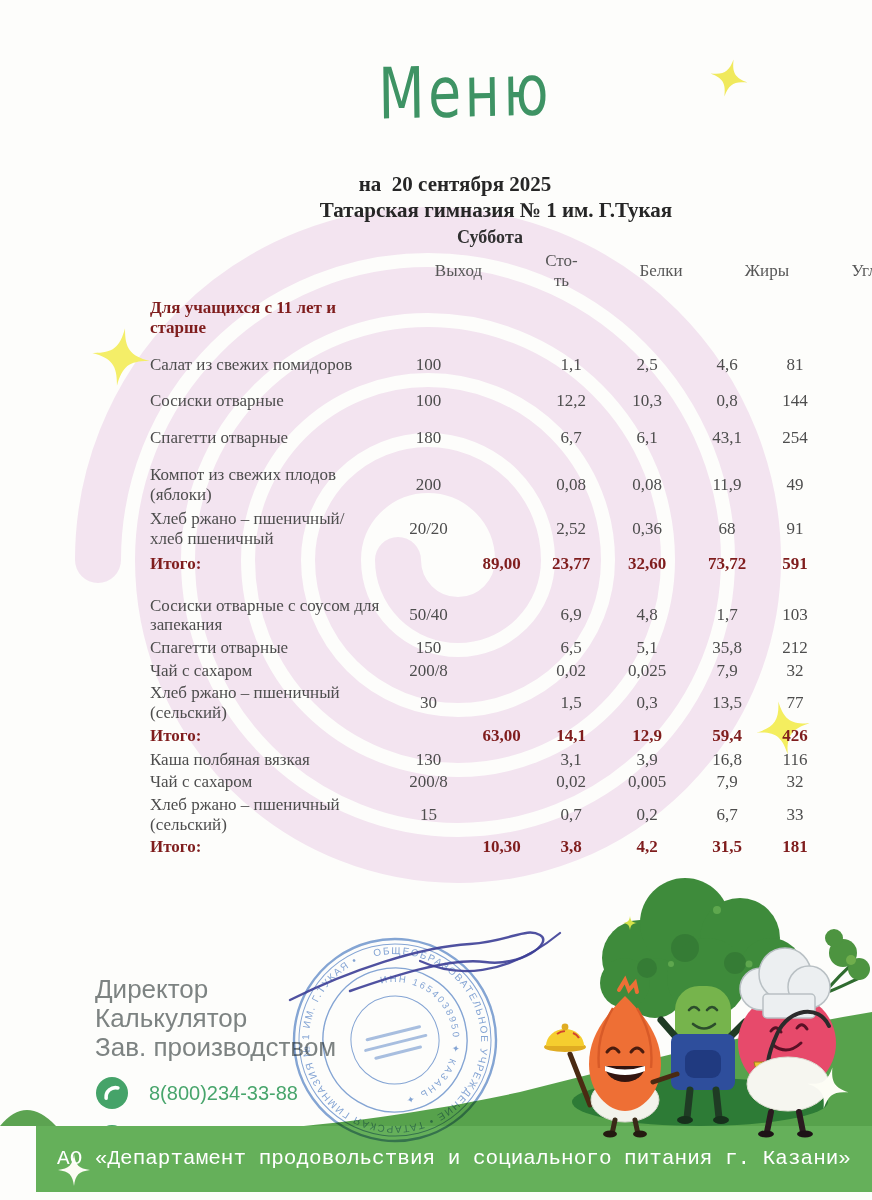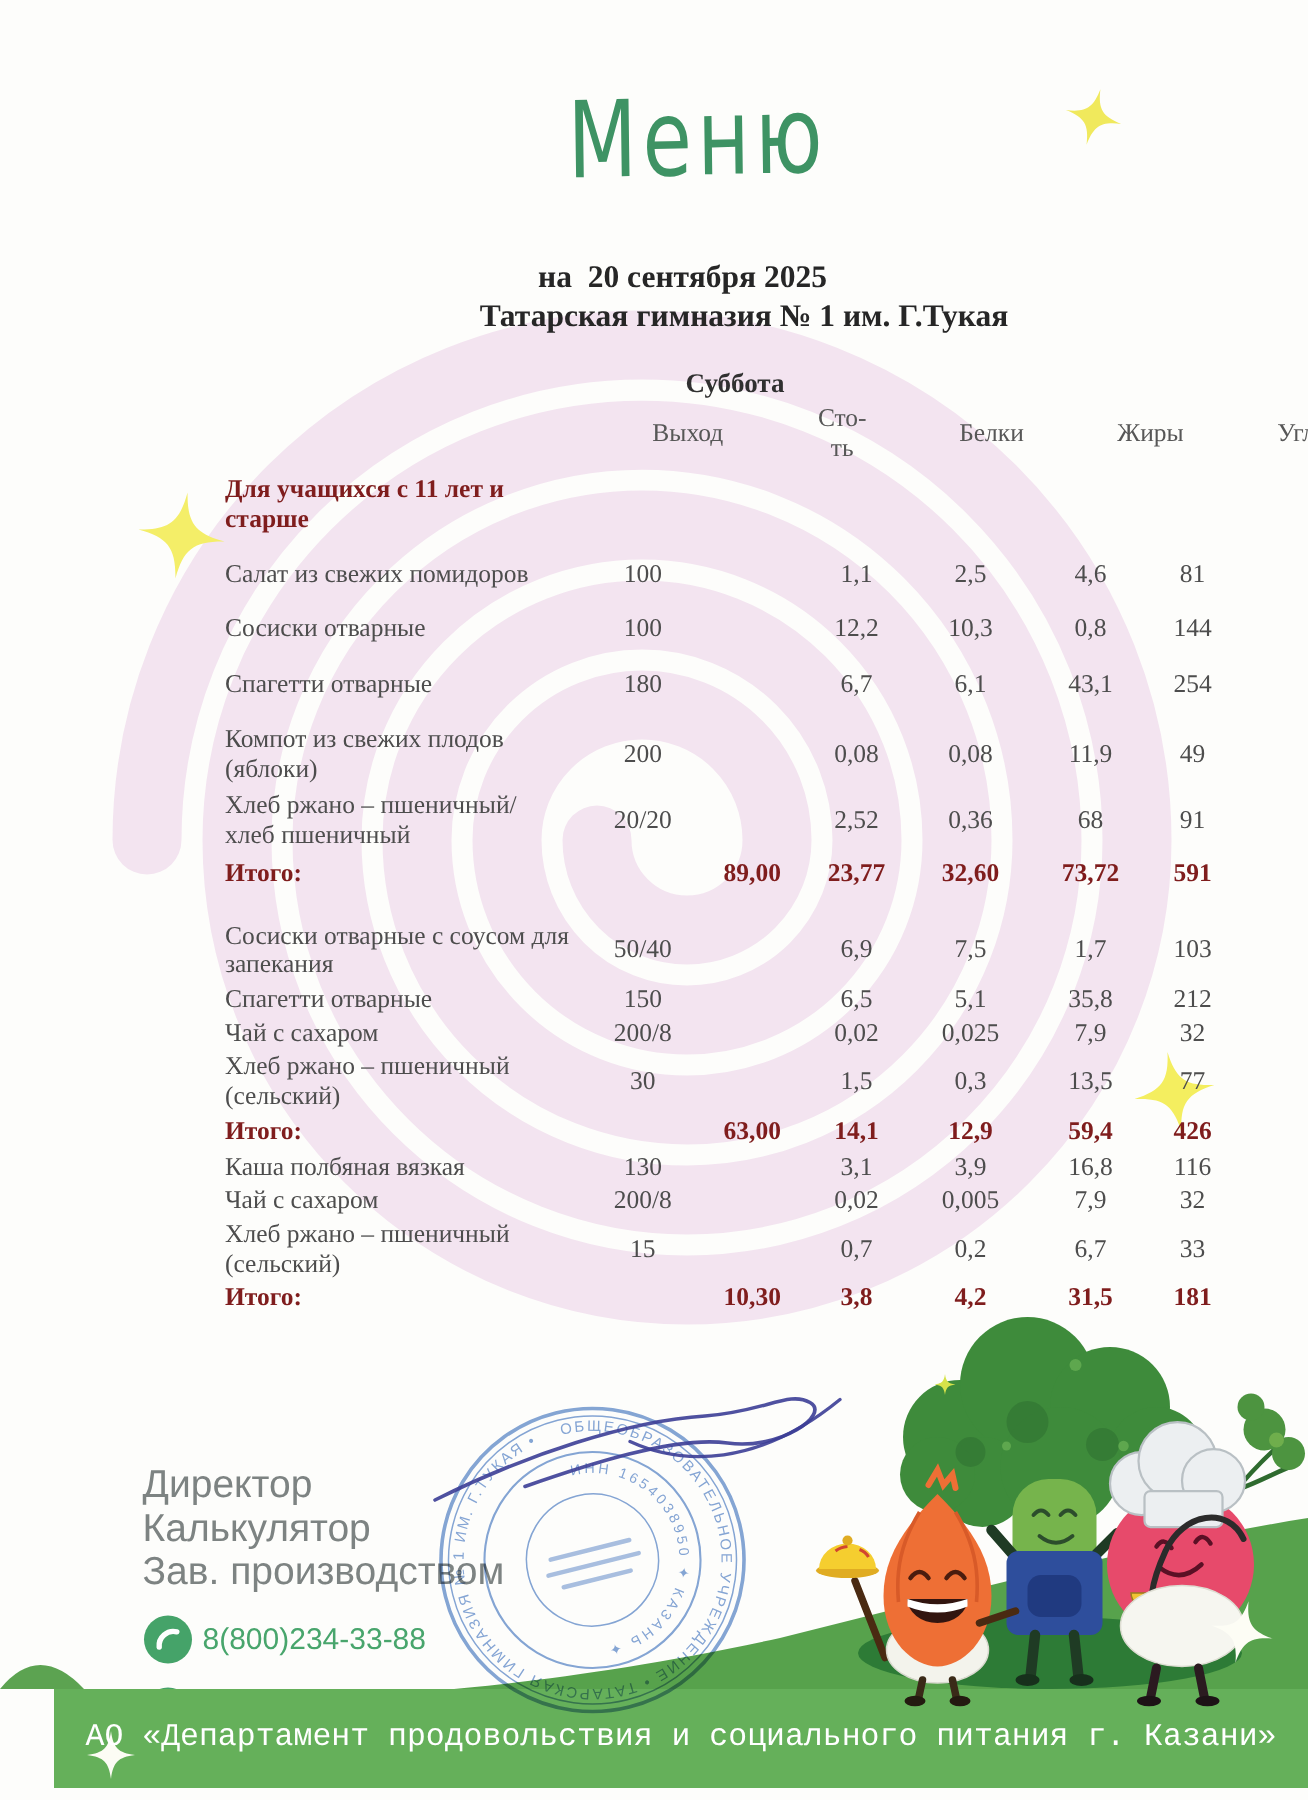--- a/index.html
+++ b/index.html
@@ -19,21 +19,21 @@
       font-size:58px;letter-spacing:4px;}
   .menu-title span{display:inline-block;transform:scale(.92,1.22) rotate(-1deg);}
   .sub-date{position:absolute;top:172px;left:0;width:100%;text-align:center;
       transform:translateX(19px);z-index:2;white-space:pre;
       font-weight:bold;font-size:21px;color:#262626;}
   .sub-school{position:absolute;top:198px;left:0;width:100%;text-align:center;
       transform:translateX(60px);z-index:2;
       font-weight:bold;font-size:21px;color:#262626;}
 
   
-  .menu-table{position:absolute;left:150px;top:245px;width:674px;z-index:2;
+  .menu-table{position:absolute;left:150px;top:227px;width:674px;z-index:2;
       font-size:17px;color:#4d4d4d;line-height:1.16;}
   .day-header{margin-left:260px;width:160px;text-align:center;
       font-weight:bold;color:#303030;font-size:18px;}
   .t-head,.t-row{display:grid;
       grid-template-columns:240px 77px 69px 70px 82px 78px 58px;
       align-items:center;}
   .t-head{margin-top:2px;margin-bottom:6px;color:#575757;gap:30px;}
   .h-cell,.cell{white-space:pre-line;text-align:center;padding:1px 0;}
   .h-cell:first-child,.cell-name{text-align:left;}
   .t-row.bold,.t-row.section{font-weight:bold;color:#7f1d1d;}
@@ -41,21 +41,21 @@
   .t-row:nth-child(1){margin:4px 0 15px;}
   .t-row:nth-child(2),.t-row:nth-child(3),.t-row:nth-child(4){margin-bottom:15px;}
   .t-row:nth-child(5),.t-row:nth-child(6){margin-bottom:3px;}
   .t-row:nth-child(7){margin-bottom:20px;}
   .t-row:nth-child(12){margin-bottom:2px;}
 
   
   .contacts{position:absolute;left:95px;top:975px;z-index:3;
       font-family:"Liberation Sans",sans-serif;color:#7d8382;}
   .contacts .line{font-size:26px;line-height:29px;}
-  .c-row{display:flex;align-items:center;gap:6px;margin-top:14px;}
+  .c-row{display:flex;align-items:center;gap:20px;margin-top:14px;}
   .c-row .txt{font-size:20px;color:#48a56c;}
 
   
   .stamp{position:absolute;left:288px;top:933px;z-index:4;opacity:.82;
       mix-blend-mode:multiply;transform:rotate(-14deg);}
   .signature{position:absolute;left:270px;top:915px;z-index:5;}
 
   
   .footer-art{position:absolute;left:0;top:1000px;z-index:3;}
   .mascots{position:absolute;left:535px;top:868px;z-index:5;}
@@ -167,21 +167,21 @@
         <div class="cell cell-protein">23,77</div>
         <div class="cell cell-fat">32,60</div>
         <div class="cell cell-carbs">73,72</div>
         <div class="cell cell-kcal">591</div>
       </div>
       <div class="t-row">
         <div class="cell cell-name">Сосиски отварные с соусом для запекания</div>
         <div class="cell cell-out">50/40</div>
         <div class="cell cell-cost"></div>
         <div class="cell cell-protein">6,9</div>
-        <div class="cell cell-fat">7,5</div>
+        <div class="cell cell-fat">4,8</div>
         <div class="cell cell-carbs">1,7</div>
         <div class="cell cell-kcal">103</div>
       </div>
       <div class="t-row">
         <div class="cell cell-name">Спагетти отварные</div>
         <div class="cell cell-out">150</div>
         <div class="cell cell-cost"></div>
         <div class="cell cell-protein">6,5</div>
         <div class="cell cell-fat">5,1</div>
         <div class="cell cell-carbs">35,8</div>

